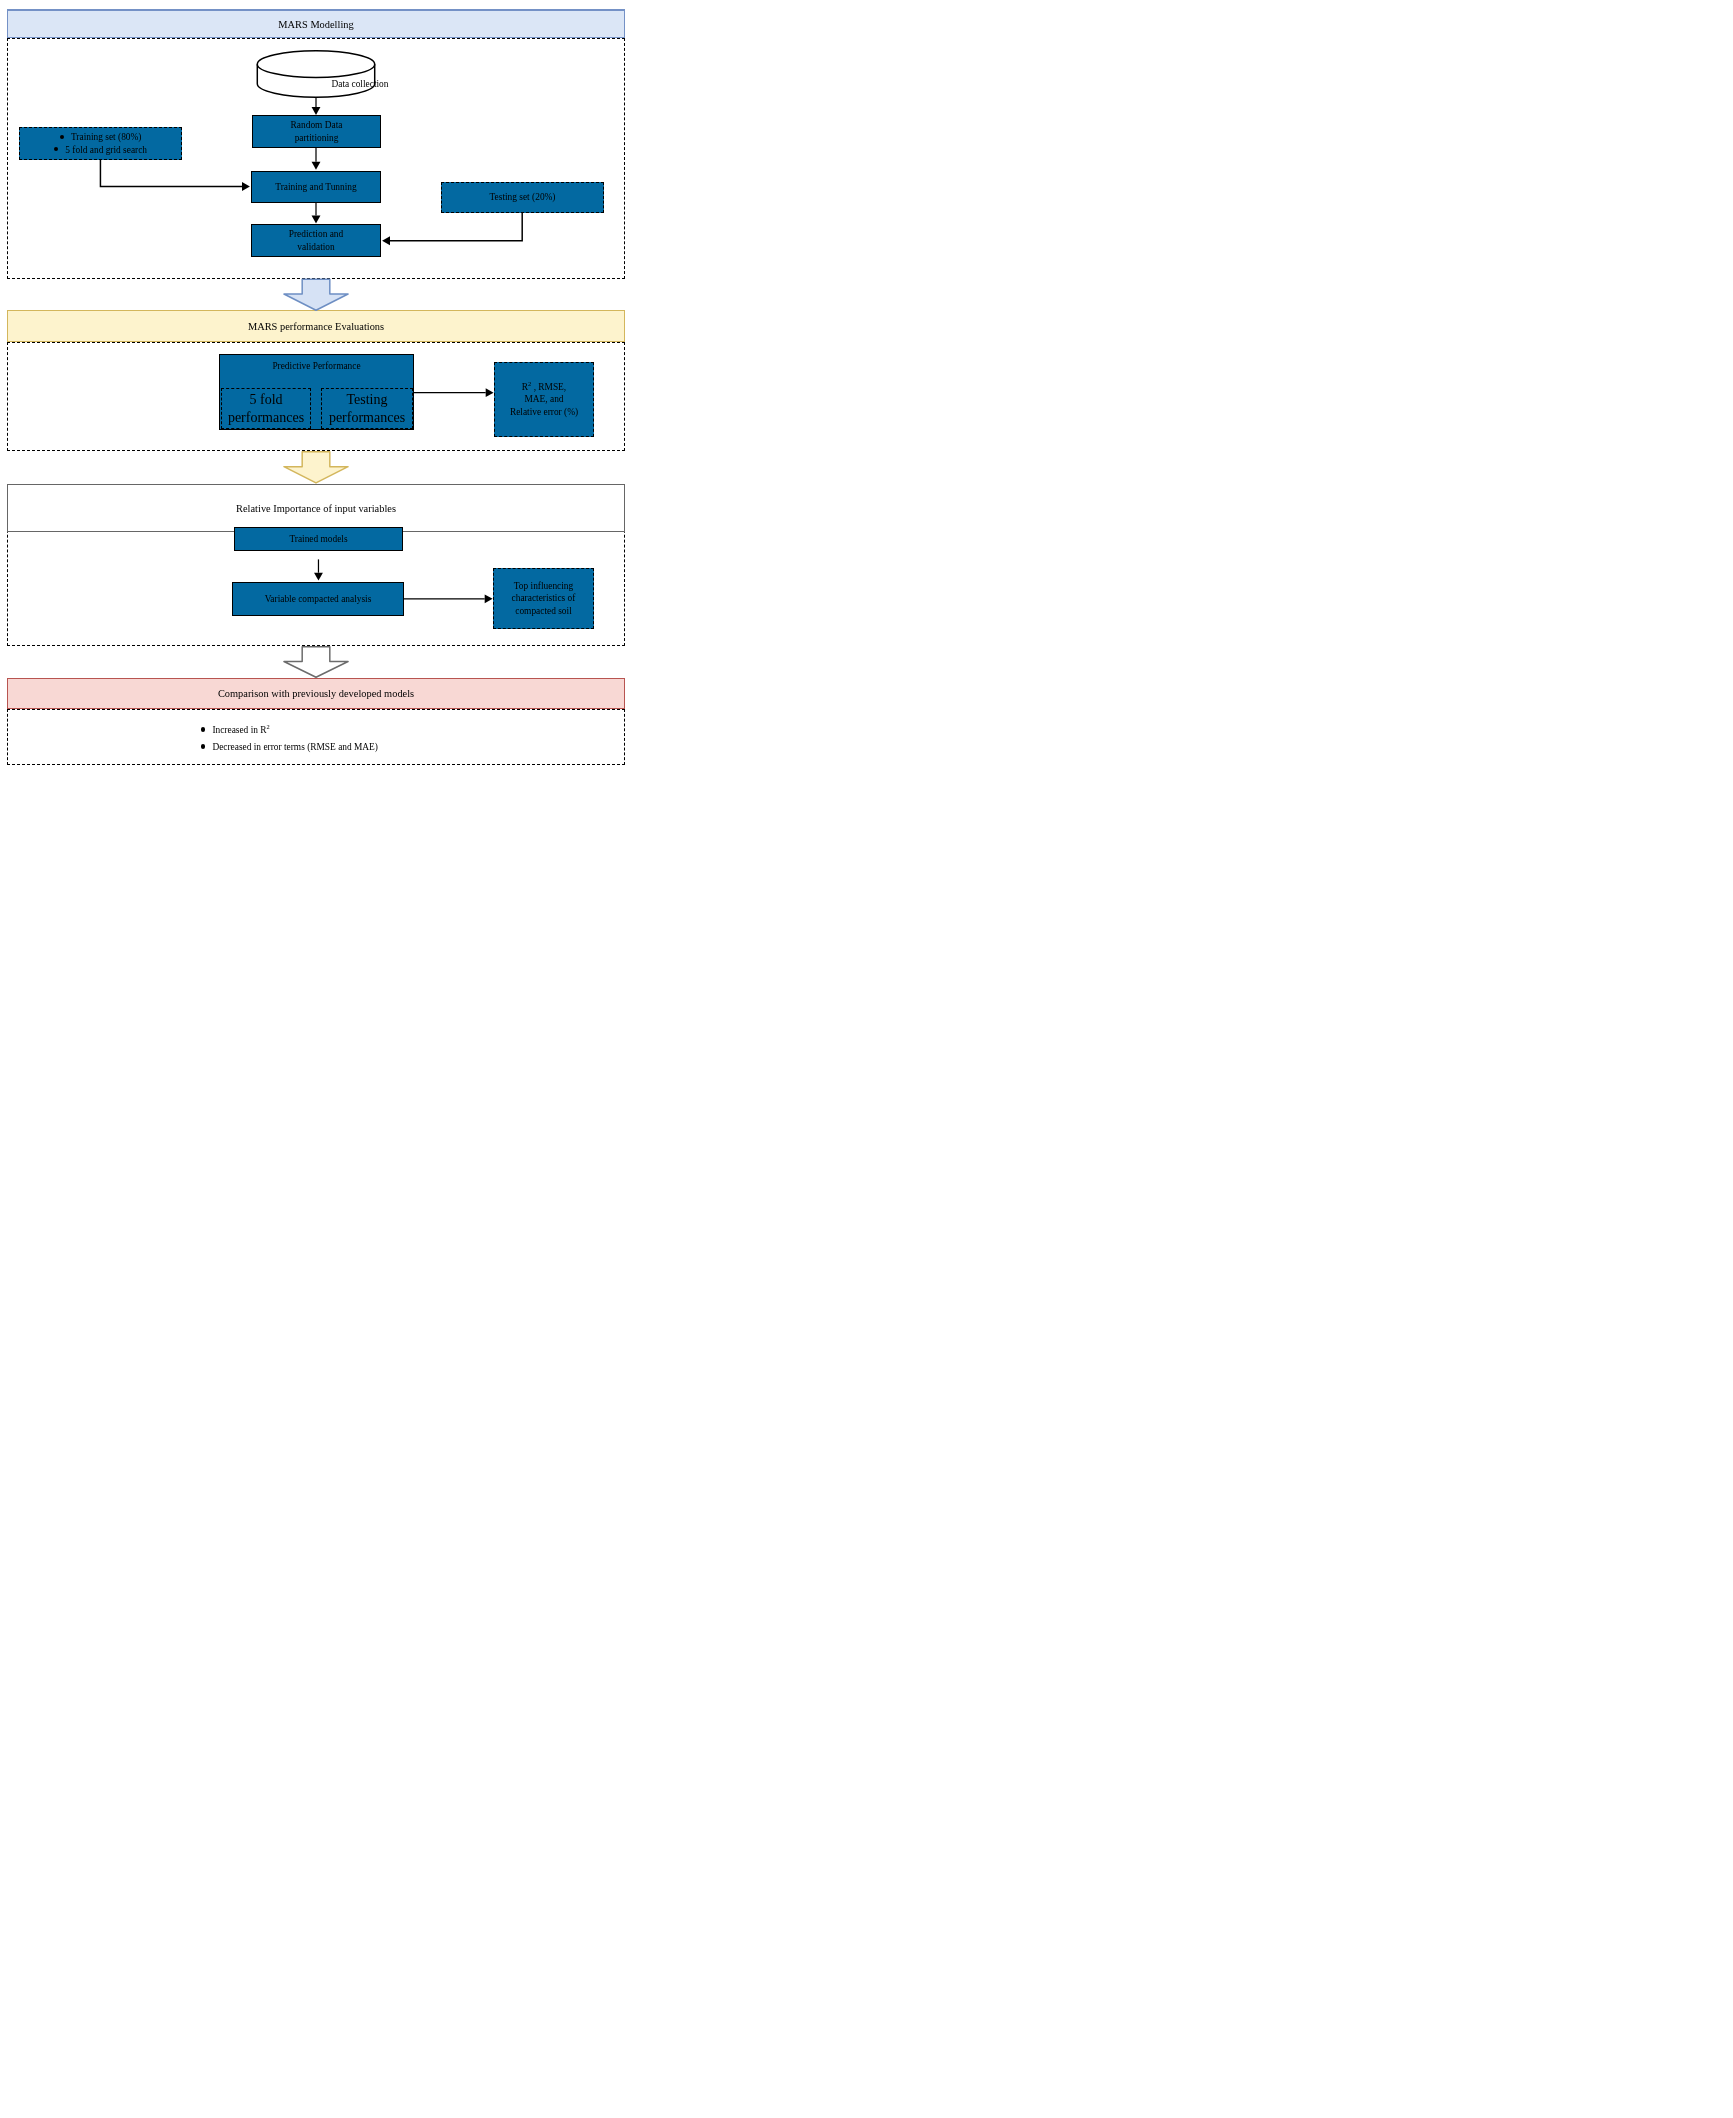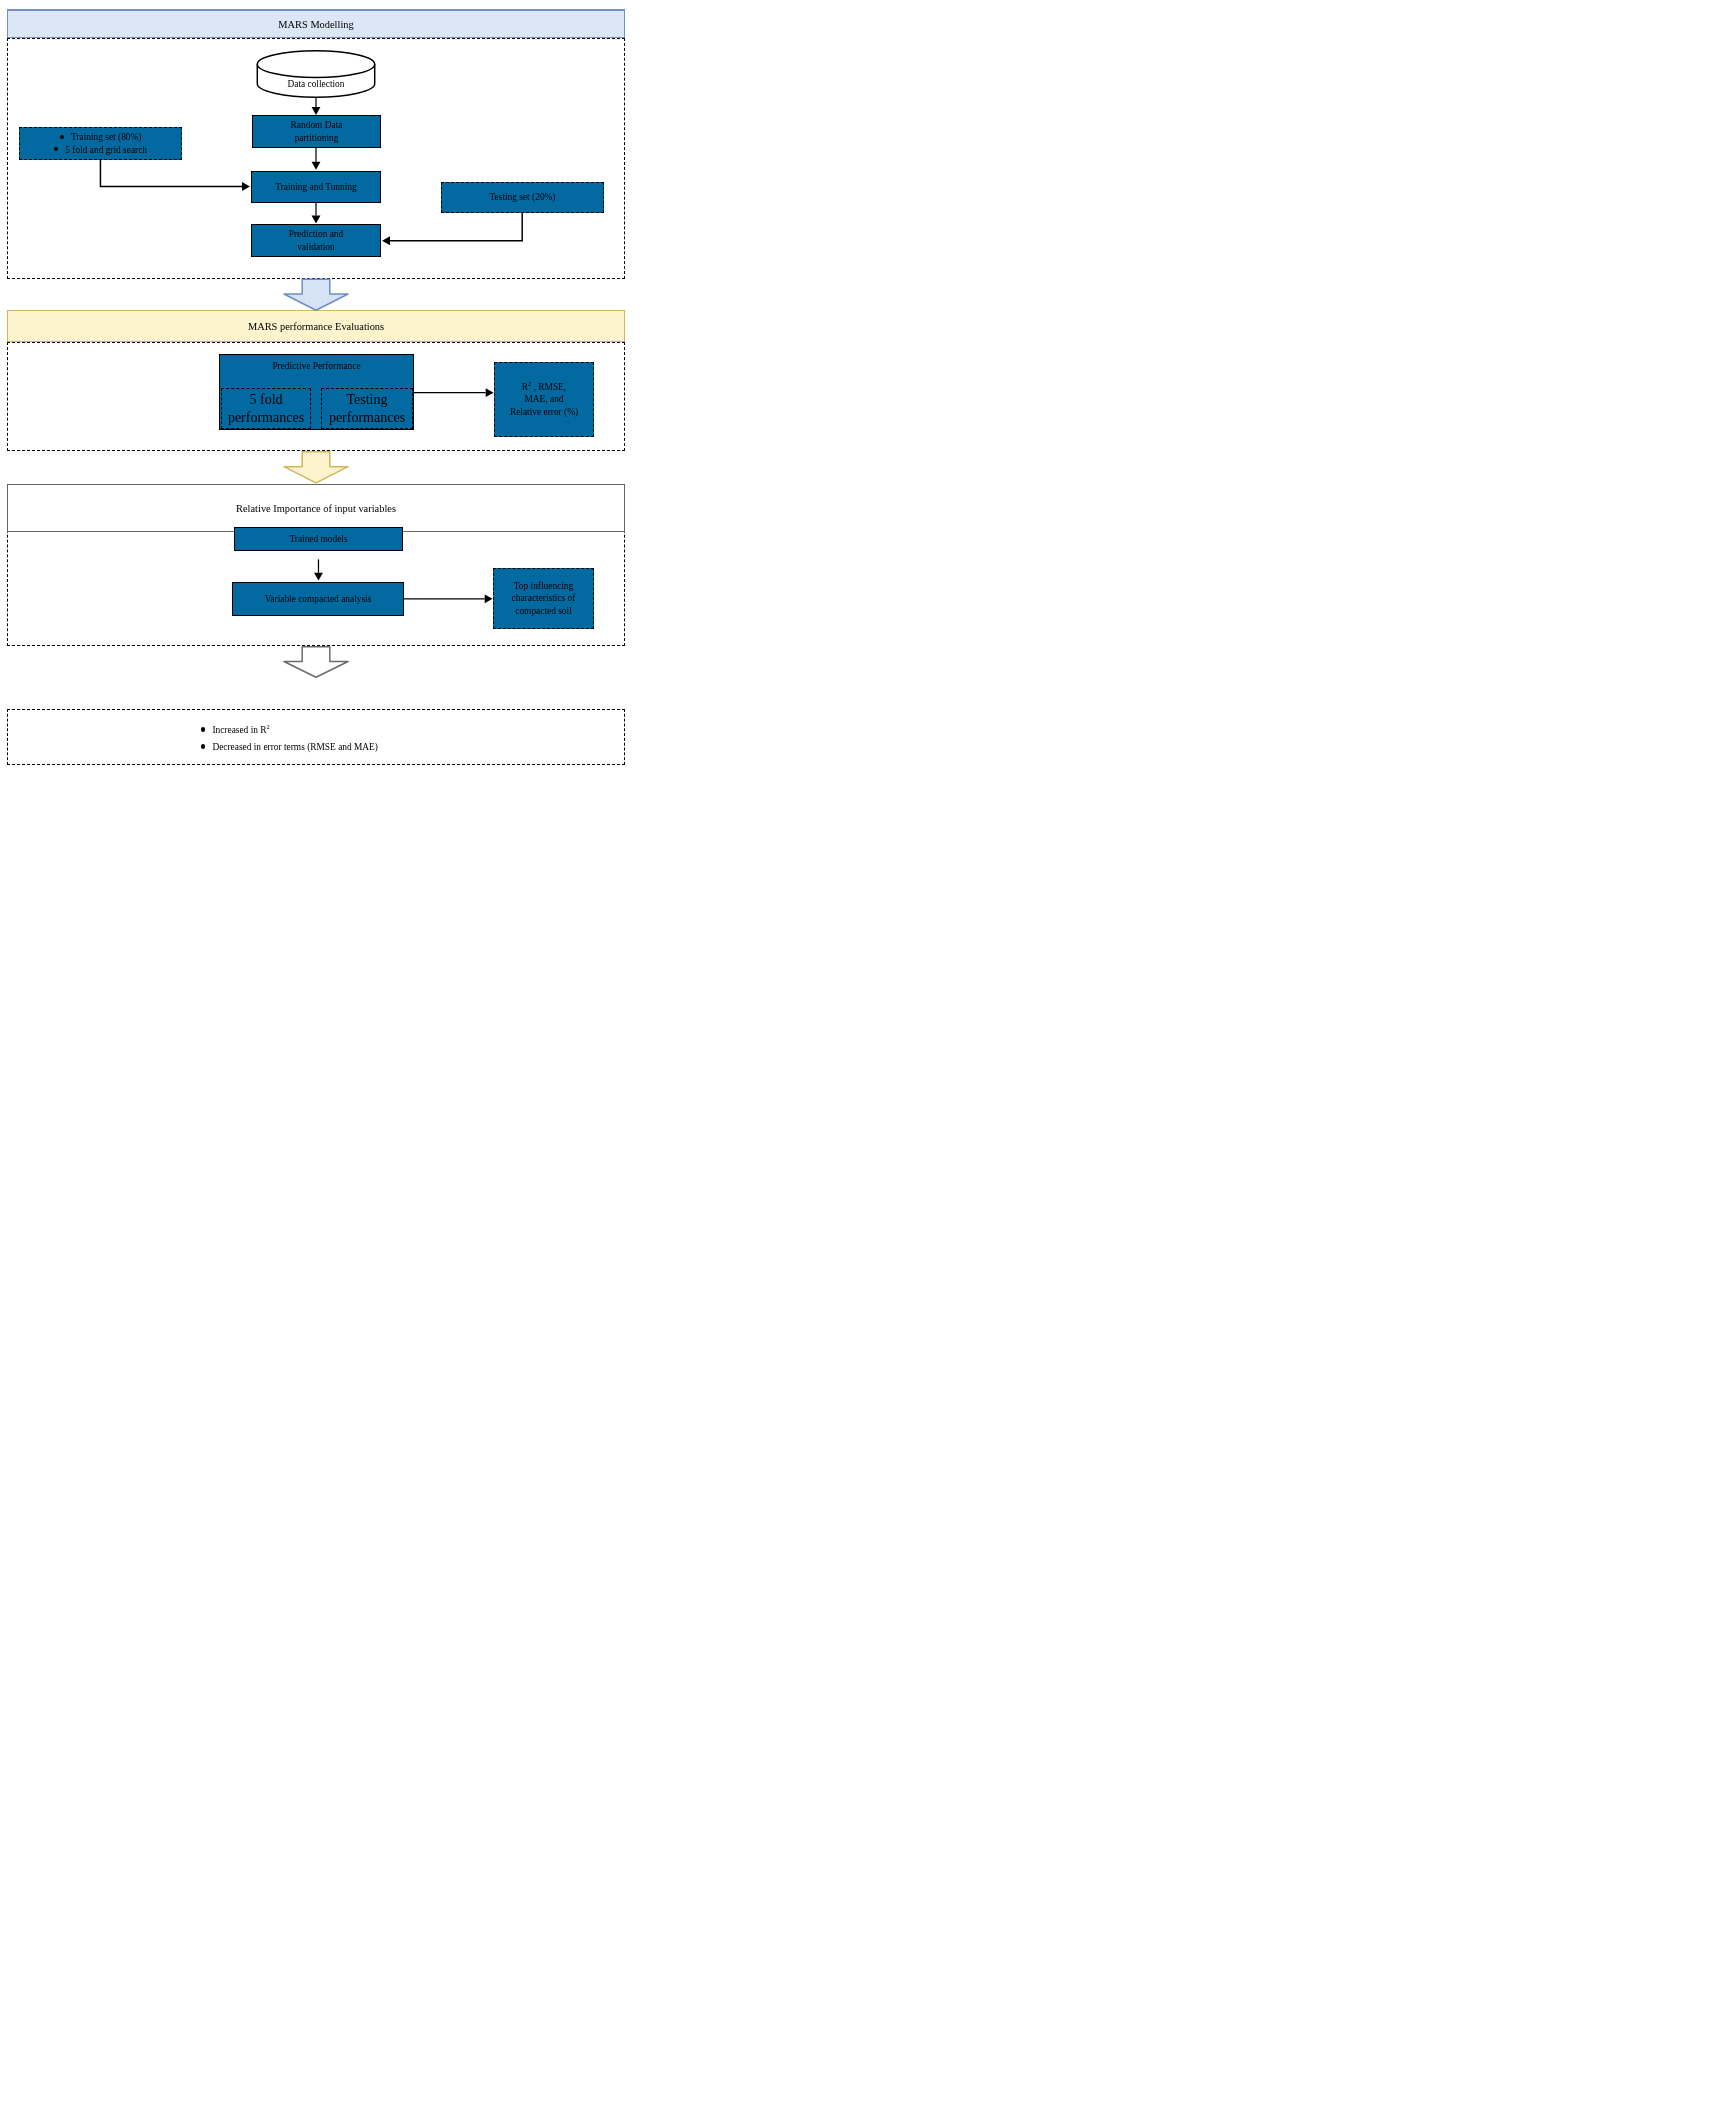--- a/index.html
+++ b/index.html
@@ -6,21 +6,21 @@
   #canvas{position:relative;width:632px;height:772px;background:#ffffff;
           font-family:"Liberation Serif","DejaVu Serif",serif;color:#000;}
   #canvas *{box-sizing:border-box;}
   .hdr{position:absolute;display:flex;align-items:center;justify-content:center;
        font-size:10.4px;border:1.5px solid #000;}
   .body-sec{position:absolute;border:1.2px dashed #000;background:transparent;}
   .node{position:absolute;background:#0369a1;border:1.5px solid #000;display:flex;
         flex-direction:column;align-items:center;justify-content:center;
         text-align:center;font-size:9.4px;line-height:1.28;z-index:3;}
   .dashed{border:1.2px dashed #000;}
-  .nodeplain{border:none;background:transparent;}
+  .nodeplain{border:none;background:transparent;margin-left:44px;}
   .overlay{position:absolute;left:0;top:0;width:632px;height:772px;z-index:1;}
   .bullets{position:absolute;display:flex;flex-direction:column;z-index:3;
            font-size:9.4px;line-height:1.28;}
   .bullet-row{display:flex;align-items:baseline;gap:7px;}
   .dot{width:4.4px;height:4.4px;border-radius:50%;background:#000;flex:0 0 auto;
        position:relative;top:-1.5px;}
   sup{font-size:6.4px;line-height:0;}
   .pp-title{position:absolute;left:0;right:0;top:5px;text-align:center;font-size:9.4px;}
   .subbox{position:absolute;display:flex;flex-direction:column;align-items:center;
           justify-content:center;text-align:center;font-size:14px;line-height:1.28;}
@@ -36,20 +36,23 @@
   <div class="body-sec" style="left:7px;top:709px;width:618px;height:56px;"></div>
 
   <div class="hdr" style="left: 7px; top: 9px; width: 618px; height: 29px; border-top-width: 2px; background-color: rgb(219, 230, 246); border-color: rgb(116, 145, 198);">
     <span>MARS Modelling</span>
   </div>
   <div class="hdr" style="left: 7px; top: 310px; width: 618px; height: 32px; background-color: rgb(253, 243, 205); border-color: rgb(211, 182, 92);">
     <span>MARS performance Evaluations</span>
   </div>
   <div class="hdr" style="left: 7px; top: 484px; width: 618px; height: 48px; background-color: rgb(255, 255, 255); border-color: rgb(102, 102, 102);">
     <span>Relative Importance of input variables</span>
+  </div>
+  <div class="hdr" style="left: 7px; top: 678px; width: 618px; height: 31px; background-color: rgb(248, 216, 212); border-color: rgb(184, 84, 80);">
+    <span>Comparison with previously developed models</span>
   </div>
 
   <svg class="overlay" viewBox="0 0 1280 1565">
 
     <g>
       <path d="M521,130 L521,170 A119,27 0 0 0 759,170 L759,130" fill="#ffffff" stroke="#000" stroke-width="3"></path>
       <ellipse cx="640" cy="130" rx="119" ry="27" fill="#ffffff" stroke="#000" stroke-width="3"></ellipse>
     </g>
 
     <g>

